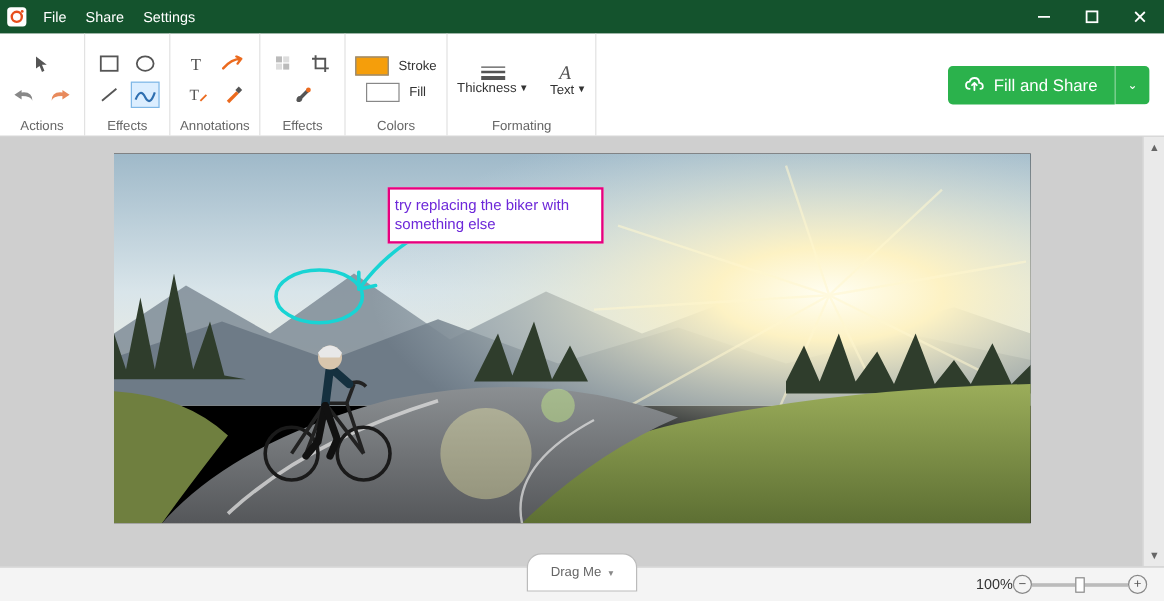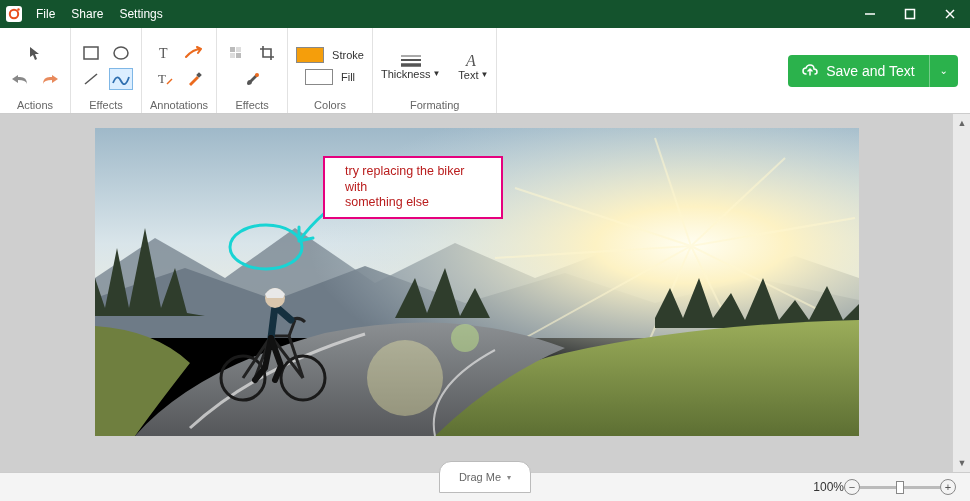--- a/index.html
+++ b/index.html
@@ -26,21 +26,21 @@
   .canvas-area { position:relative; width:970px; height:387px; background:#cfcfcf;}
   .canvas { position:absolute; left:95px; top:14px; width:764px; height:308px; background:#000; overflow:hidden;}
   .vscroll { position:absolute; right:0; top:0; width:18px; height:358px; background:#eaeaea; border-left:1px solid #d0d0d0;}
   .vscroll .arrow { width:18px; height:18px; display:flex; align-items:center; justify-content:center; font-size:9px; color:#666; cursor:pointer;}
   .statusbar { position:absolute; left:0; bottom:0; width:970px; height:29px; background:#f4f4f4; border-top:1px solid #ccc; display:flex; align-items:center;}
   .dragme { position:absolute; left:50%; top:-12px; transform:translateX(-50%); width:92px; height:32px; background:#fff; border:1px solid #bbb; border-radius:12px 12px 0 0; display:flex; align-items:center; justify-content:center; font-size:11px; color:#666; gap:6px; cursor:grab;}
   .zoom { margin-left:auto; display:flex; align-items:center; gap:0; padding-right:14px; font-size:12px; color:#333;}
   .zoom .circlebtn { width:16px; height:16px; border:1px solid #888; border-radius:50%; display:flex; align-items:center; justify-content:center; font-size:11px; color:#555; cursor:pointer;}
   .zoom .slider { width:80px; height:3px; background:#bbb; position:relative;}
   .zoom .slider .thumb { position:absolute; top:-5px; width:8px; height:13px; background:#fff; border:1px solid #888;}
-  .note { position:absolute; border:2px solid #e6007e; background:#fff; font-size:12.5px; color:#b91c1c; padding:6px 20px; line-height:1.25;}
+  .note { position:absolute; border:2px solid #e6007e; background:#fff; font-size:12.5px; color:#6d28d9; padding:6px 4px; line-height:1.25;}
 </style>
 </head>
 <body>
 
 <div class="titlebar">
   <div class="logo">
     <svg width="18" height="18" viewBox="0 0 18 18">
         <rect x="1" y="1" width="16" height="16" rx="3" fill="#fff"></rect>
         <circle cx="9" cy="9" r="4.2" fill="none" stroke="#e84e1c" stroke-width="2"></circle>
         <circle cx="13.5" cy="4.5" r="1.2" fill="#e84e1c"></circle>
@@ -229,21 +229,21 @@
       </div>
     </div>
     <div class="rlabel">Formating</div>
   </div>
 
   <div class="save-wrap">
     <div class="save-btn">
       <svg width="16" height="16">
           <path d="M4 11 Q1 11 1 8 Q1 5 4 5 Q5 2 8 2 Q12 2 12 6 Q15 6 15 9 Q15 11 13 11 M8 12 L8 6 M8 6 L6 8 M8 6 L10 8" fill="none" stroke="#fff" stroke-width="1.5" stroke-linecap="round"></path>
         </svg>
-      <span>Save and Text</span>
+      <span>Fill and Share</span>
     </div>
     <div class="save-caret">
         <span style="font-size:10px;">⌄</span>
       </div>
   </div>
 </div>
 
 <div class="canvas-area">
   <div class="canvas">
     

